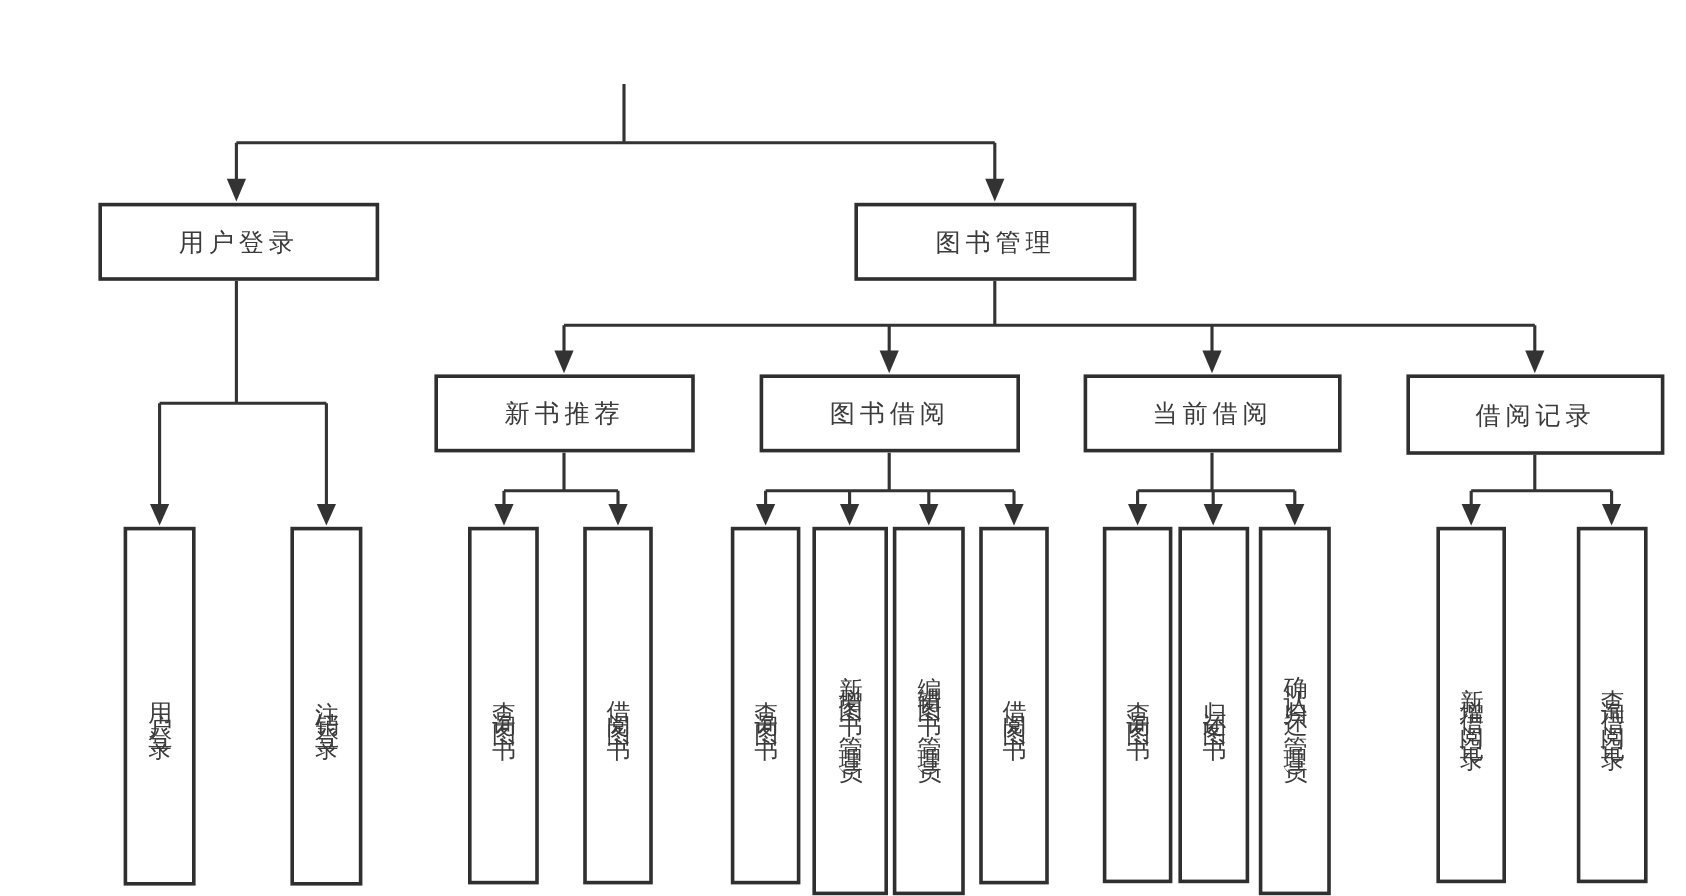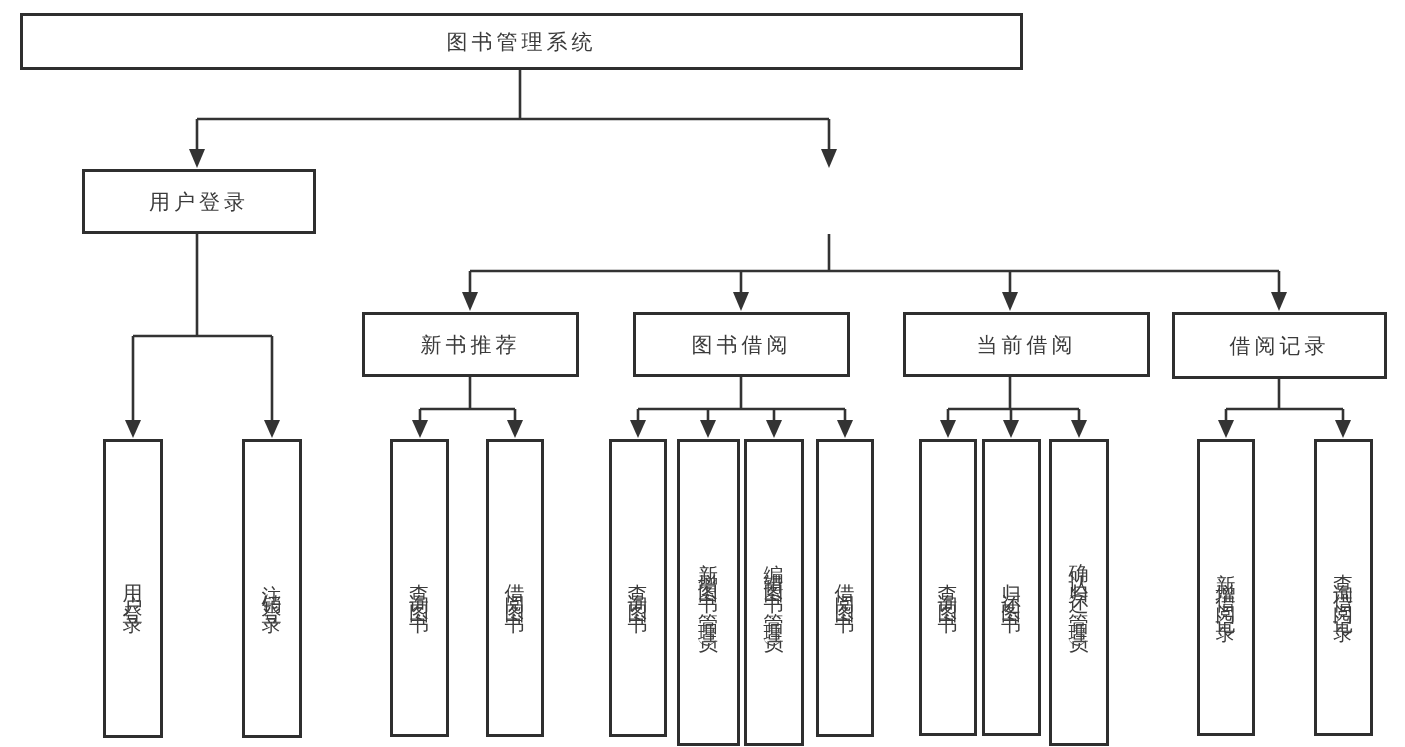--- a/index.html
+++ b/index.html
@@ -102,27 +102,27 @@
       <polygon points="1071,420 1087,420 1079,438"></polygon>
     </g>
 
     <g>
       <path d="M1279 377 V409 M1226 409 H1343 M1226 409 V422 M1343 409 V422"></path>
       <polygon points="1218,420 1234,420 1226,438"></polygon>
       <polygon points="1335,420 1351,420 1343,438"></polygon>
     </g>
   </svg>
 
-  <div class="node h-node" style="left:20px; top:13px; width:1003px; height:57px;">图书管理系统</div>
 
   <div class="node h-node" style="left:82px; top:169px; width:234px; height:65px;">用户登录</div>
+  <div class="node h-node" style="left:712px; top:169px; width:235px; height:65px;">图书管理</div>
 
   <div class="node h-node" style="left:633px; top:312px; width:217px; height:65px;">图书借阅</div>
   <div class="node h-node" style="left:362px; top:312px; width:217px; height:65px;">新书推荐</div>
-  <div class="node h-node" style="left:903px; top:312px; width:247px; height:65px;">当前借阅</div>
+  <div class="node h-node" style="left:903px; top:312px; width:215px; height:65px;">当前借阅</div>
   <div class="node h-node" style="left:1172px; top:312px; width:215px; height:67px;">借阅记录</div>
 
   <div class="node v-node" style="left:103px; top:439px; width:60px; height:299px;">
     <span>用户登录</span>
   </div>
   <div class="node v-node" style="left:242px; top:439px; width:60px; height:299px;">
     <span>注销登录</span>
   </div>
 
   <div class="node v-node" style="left:390px; top:439px; width:59px; height:298px;">

